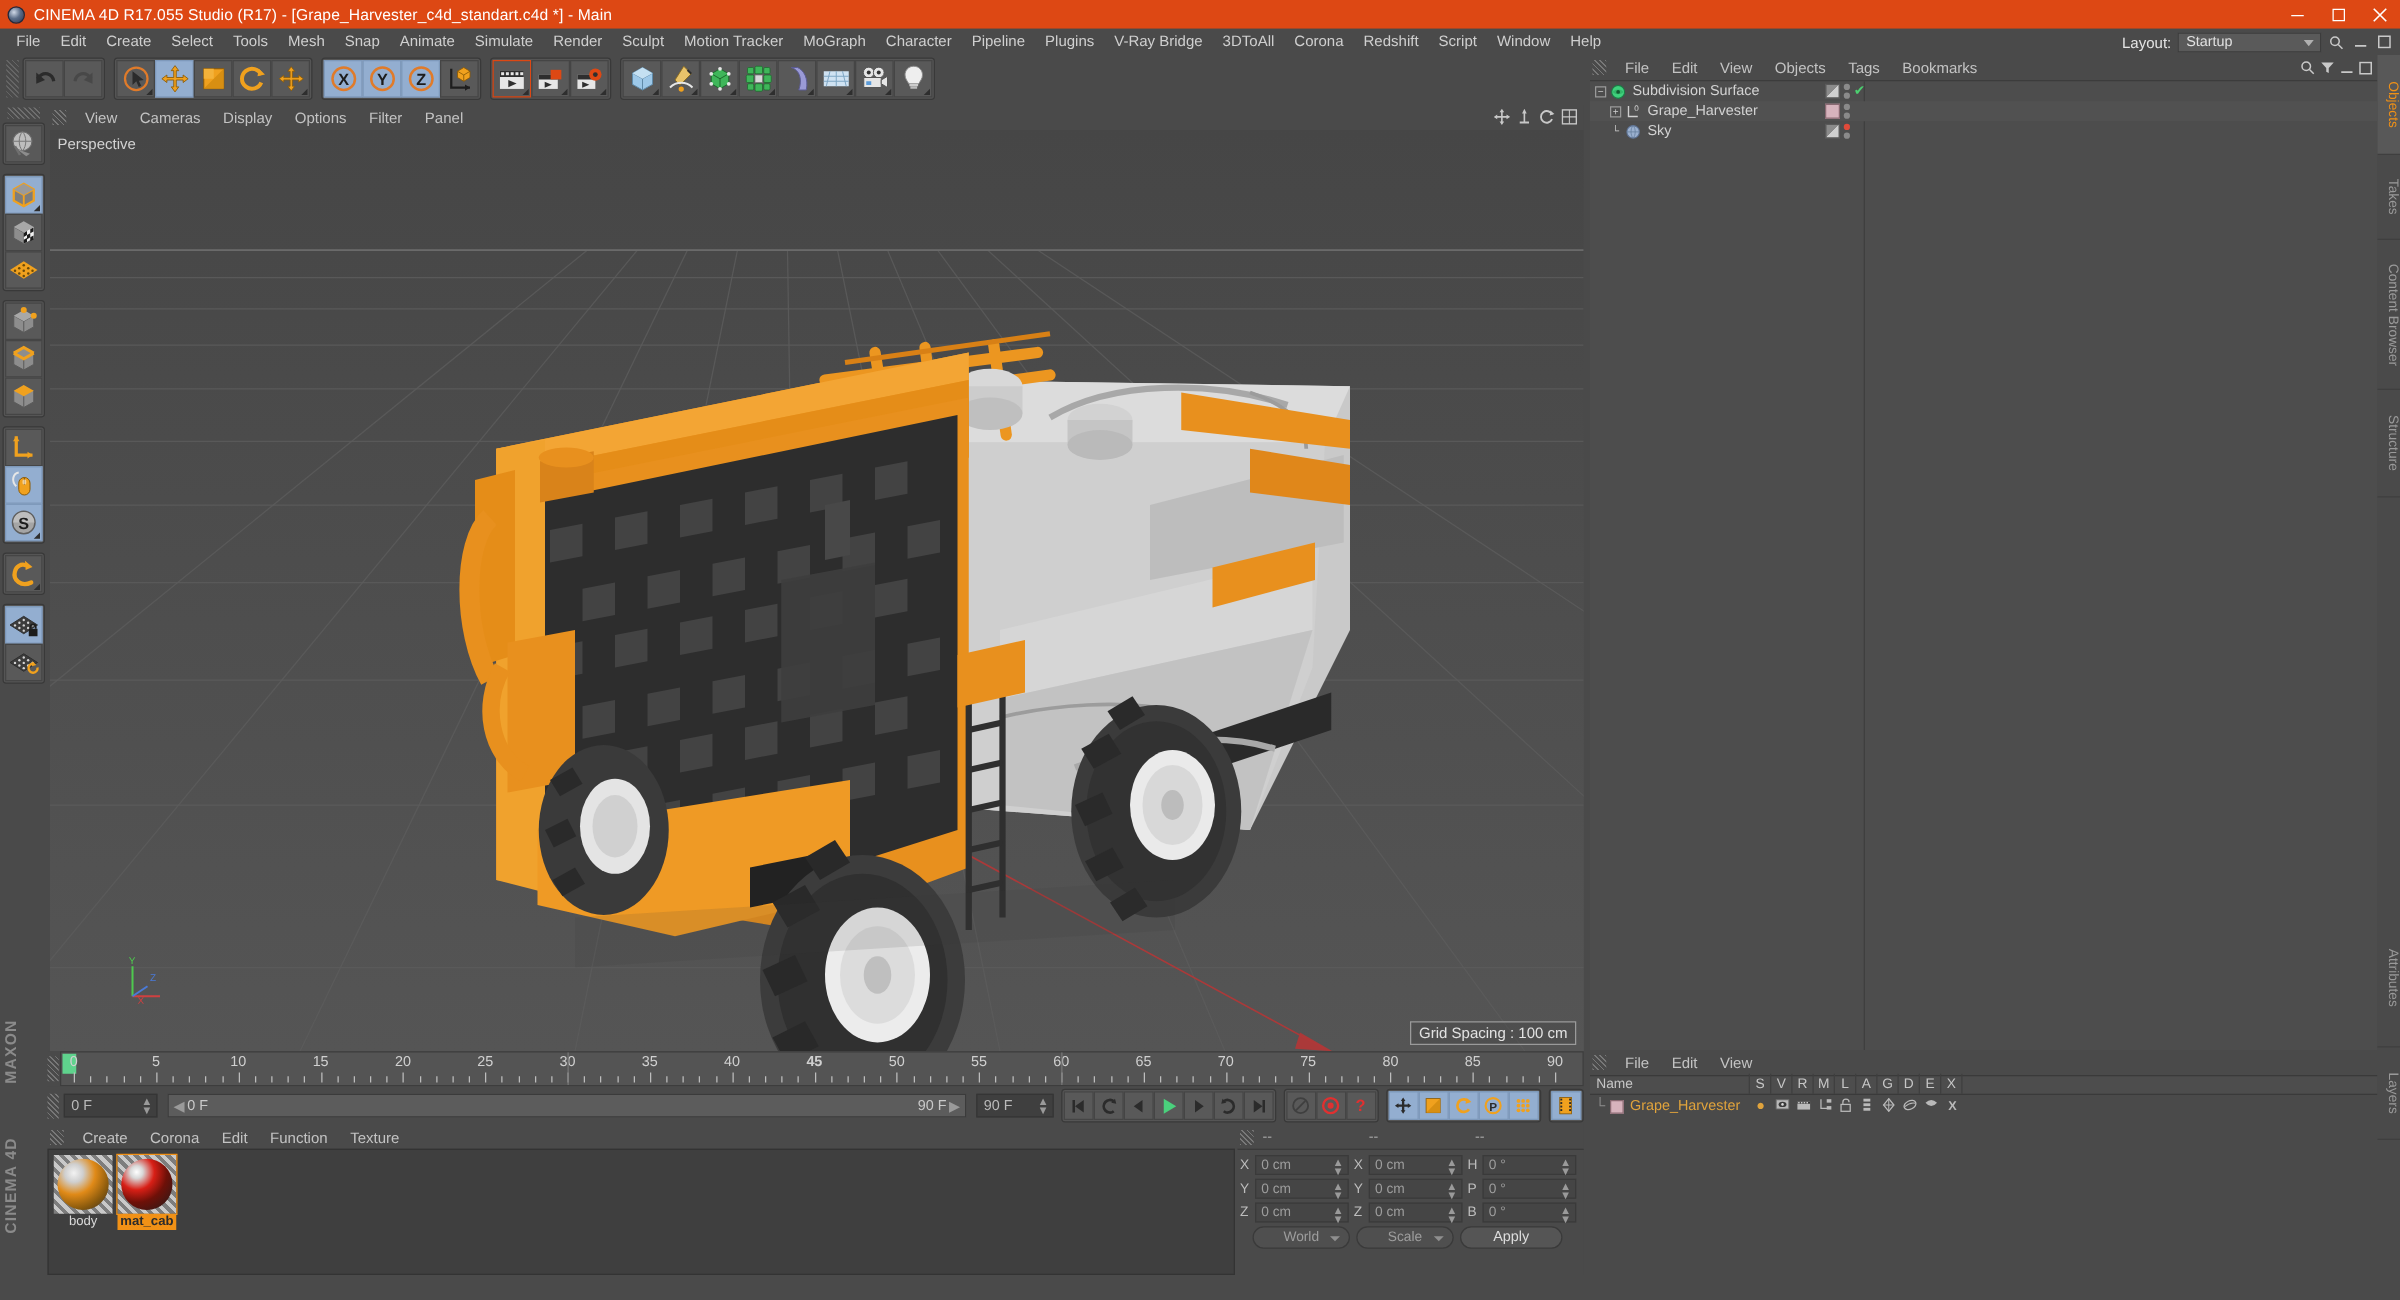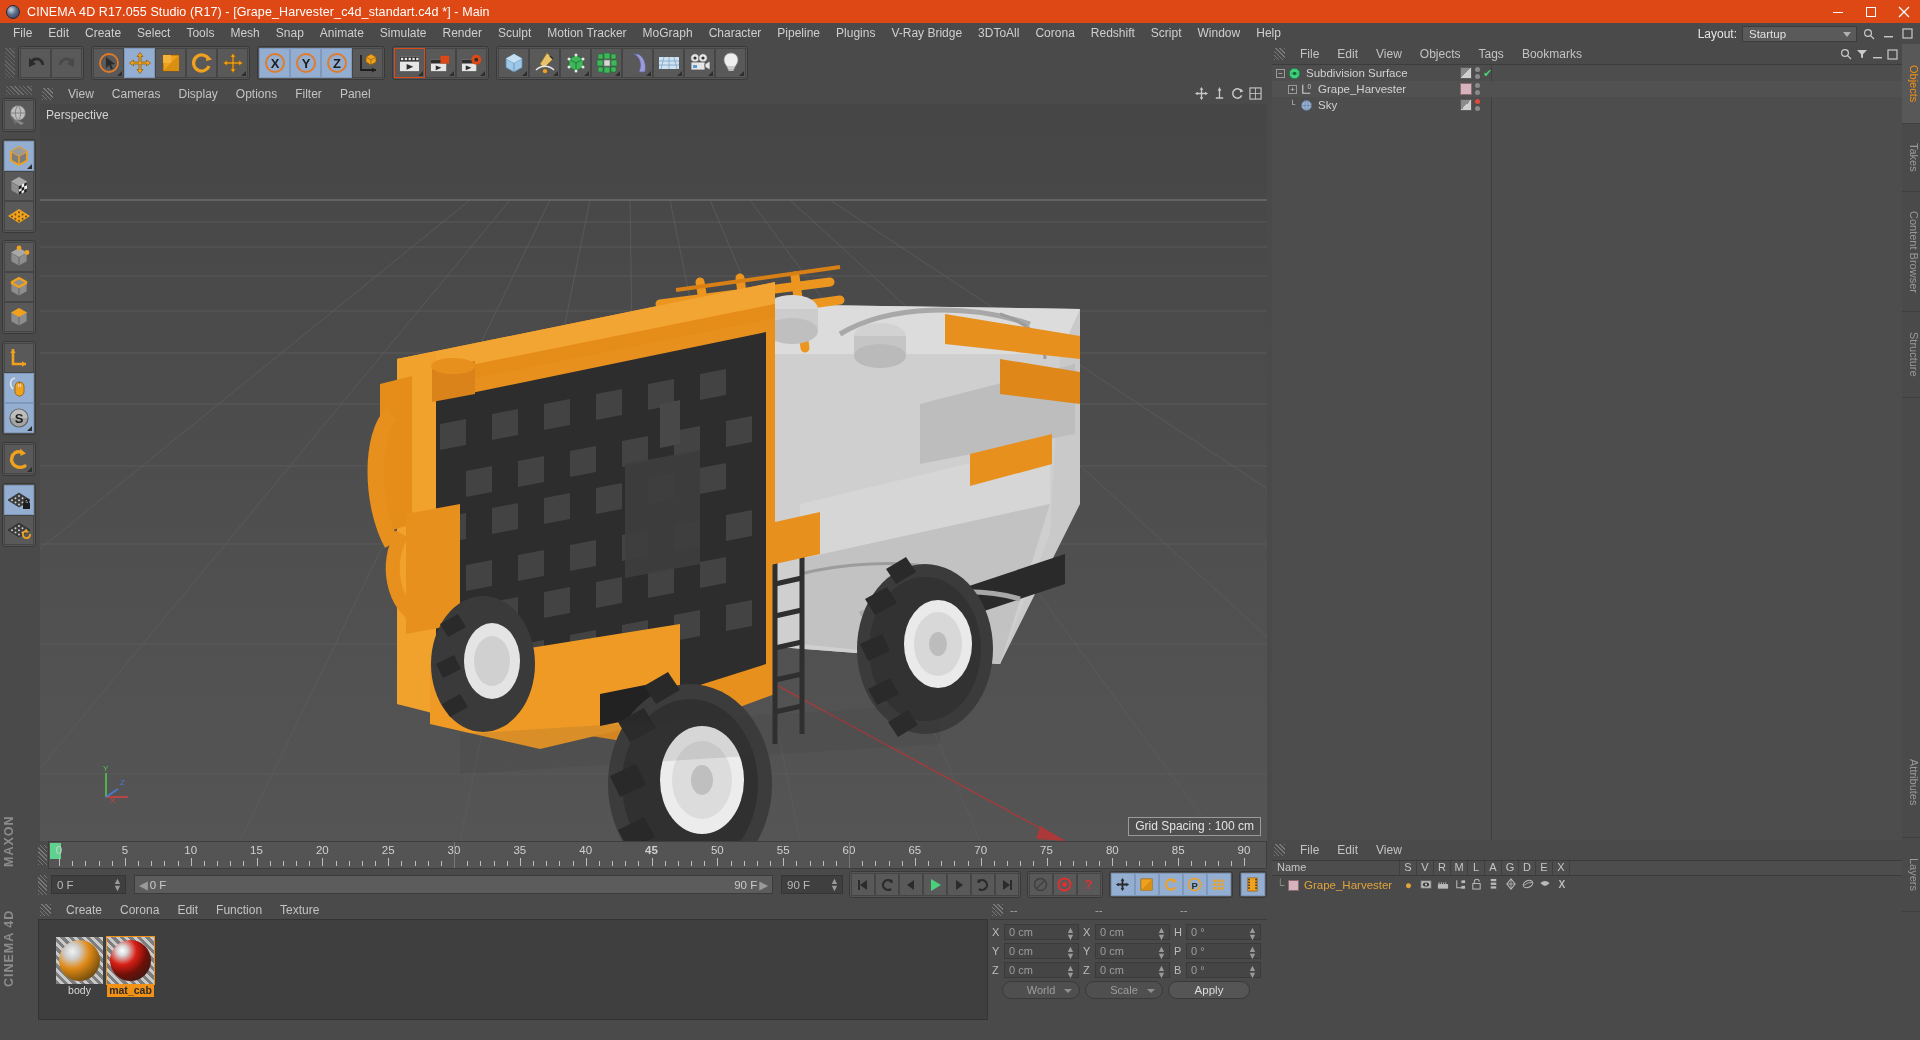--- a/index.html
+++ b/index.html
@@ -128,21 +128,21 @@
   .pbtn.sel{ background:#93aed0; border-color:#7e99bb; }
   .pgroup{ display:flex; background:#555; border:1px solid #393939; border-radius:3px; padding:1px; margin-left:6px; }
 
   
   .mm{ position:absolute; left:38px; top:900px; width:950px; height:120px; background:#4a4a4a; }
   .mm-menu{ height:19px; display:flex; align-items:center; padding-left:2px; }
   .mm-menu .mgrip{ width:11px; height:12px; margin-right:6px;
     background-image:repeating-linear-gradient(45deg,#787878 0 1px,transparent 1px 3px); }
   .mm-menu .mi{ padding:0 9px; font-size:12px; color:#c3c3c3; }
   .mm-body{ position:absolute; left:0; top:19px; width:950px; height:101px;
-    background:#3f3f3f; border:1px solid #333; padding:17px; display:flex; gap:4px; align-items:flex-start;}
+    background:#3f3f3f; border:1px solid #333; padding:4px; display:flex; gap:4px; align-items:flex-start;}
   .mat{ width:47px; }
   .mat .sw{ width:47px; height:47px;
     background-image:repeating-linear-gradient(45deg,#7d7d7d 0 3px,#c9c9c9 3px 6px); position:relative;}
   .mat .ball{ position:absolute; left:3px; top:3px; width:41px; height:41px; border-radius:50%; }
   .mat .nm{ font-size:10.5px; text-align:center; color:#d9d9d9; line-height:13px; height:13px; white-space:nowrap;}
   .mat.sel .nm{ background:#f19116; color:#2b2b2b; font-weight:bold; }
   .mat.sel .sw{ outline:1px solid #f19116; }
 
   
   .cm{ position:absolute; left:990px; top:900px; width:277px; height:120px; background:#4a4a4a; }

